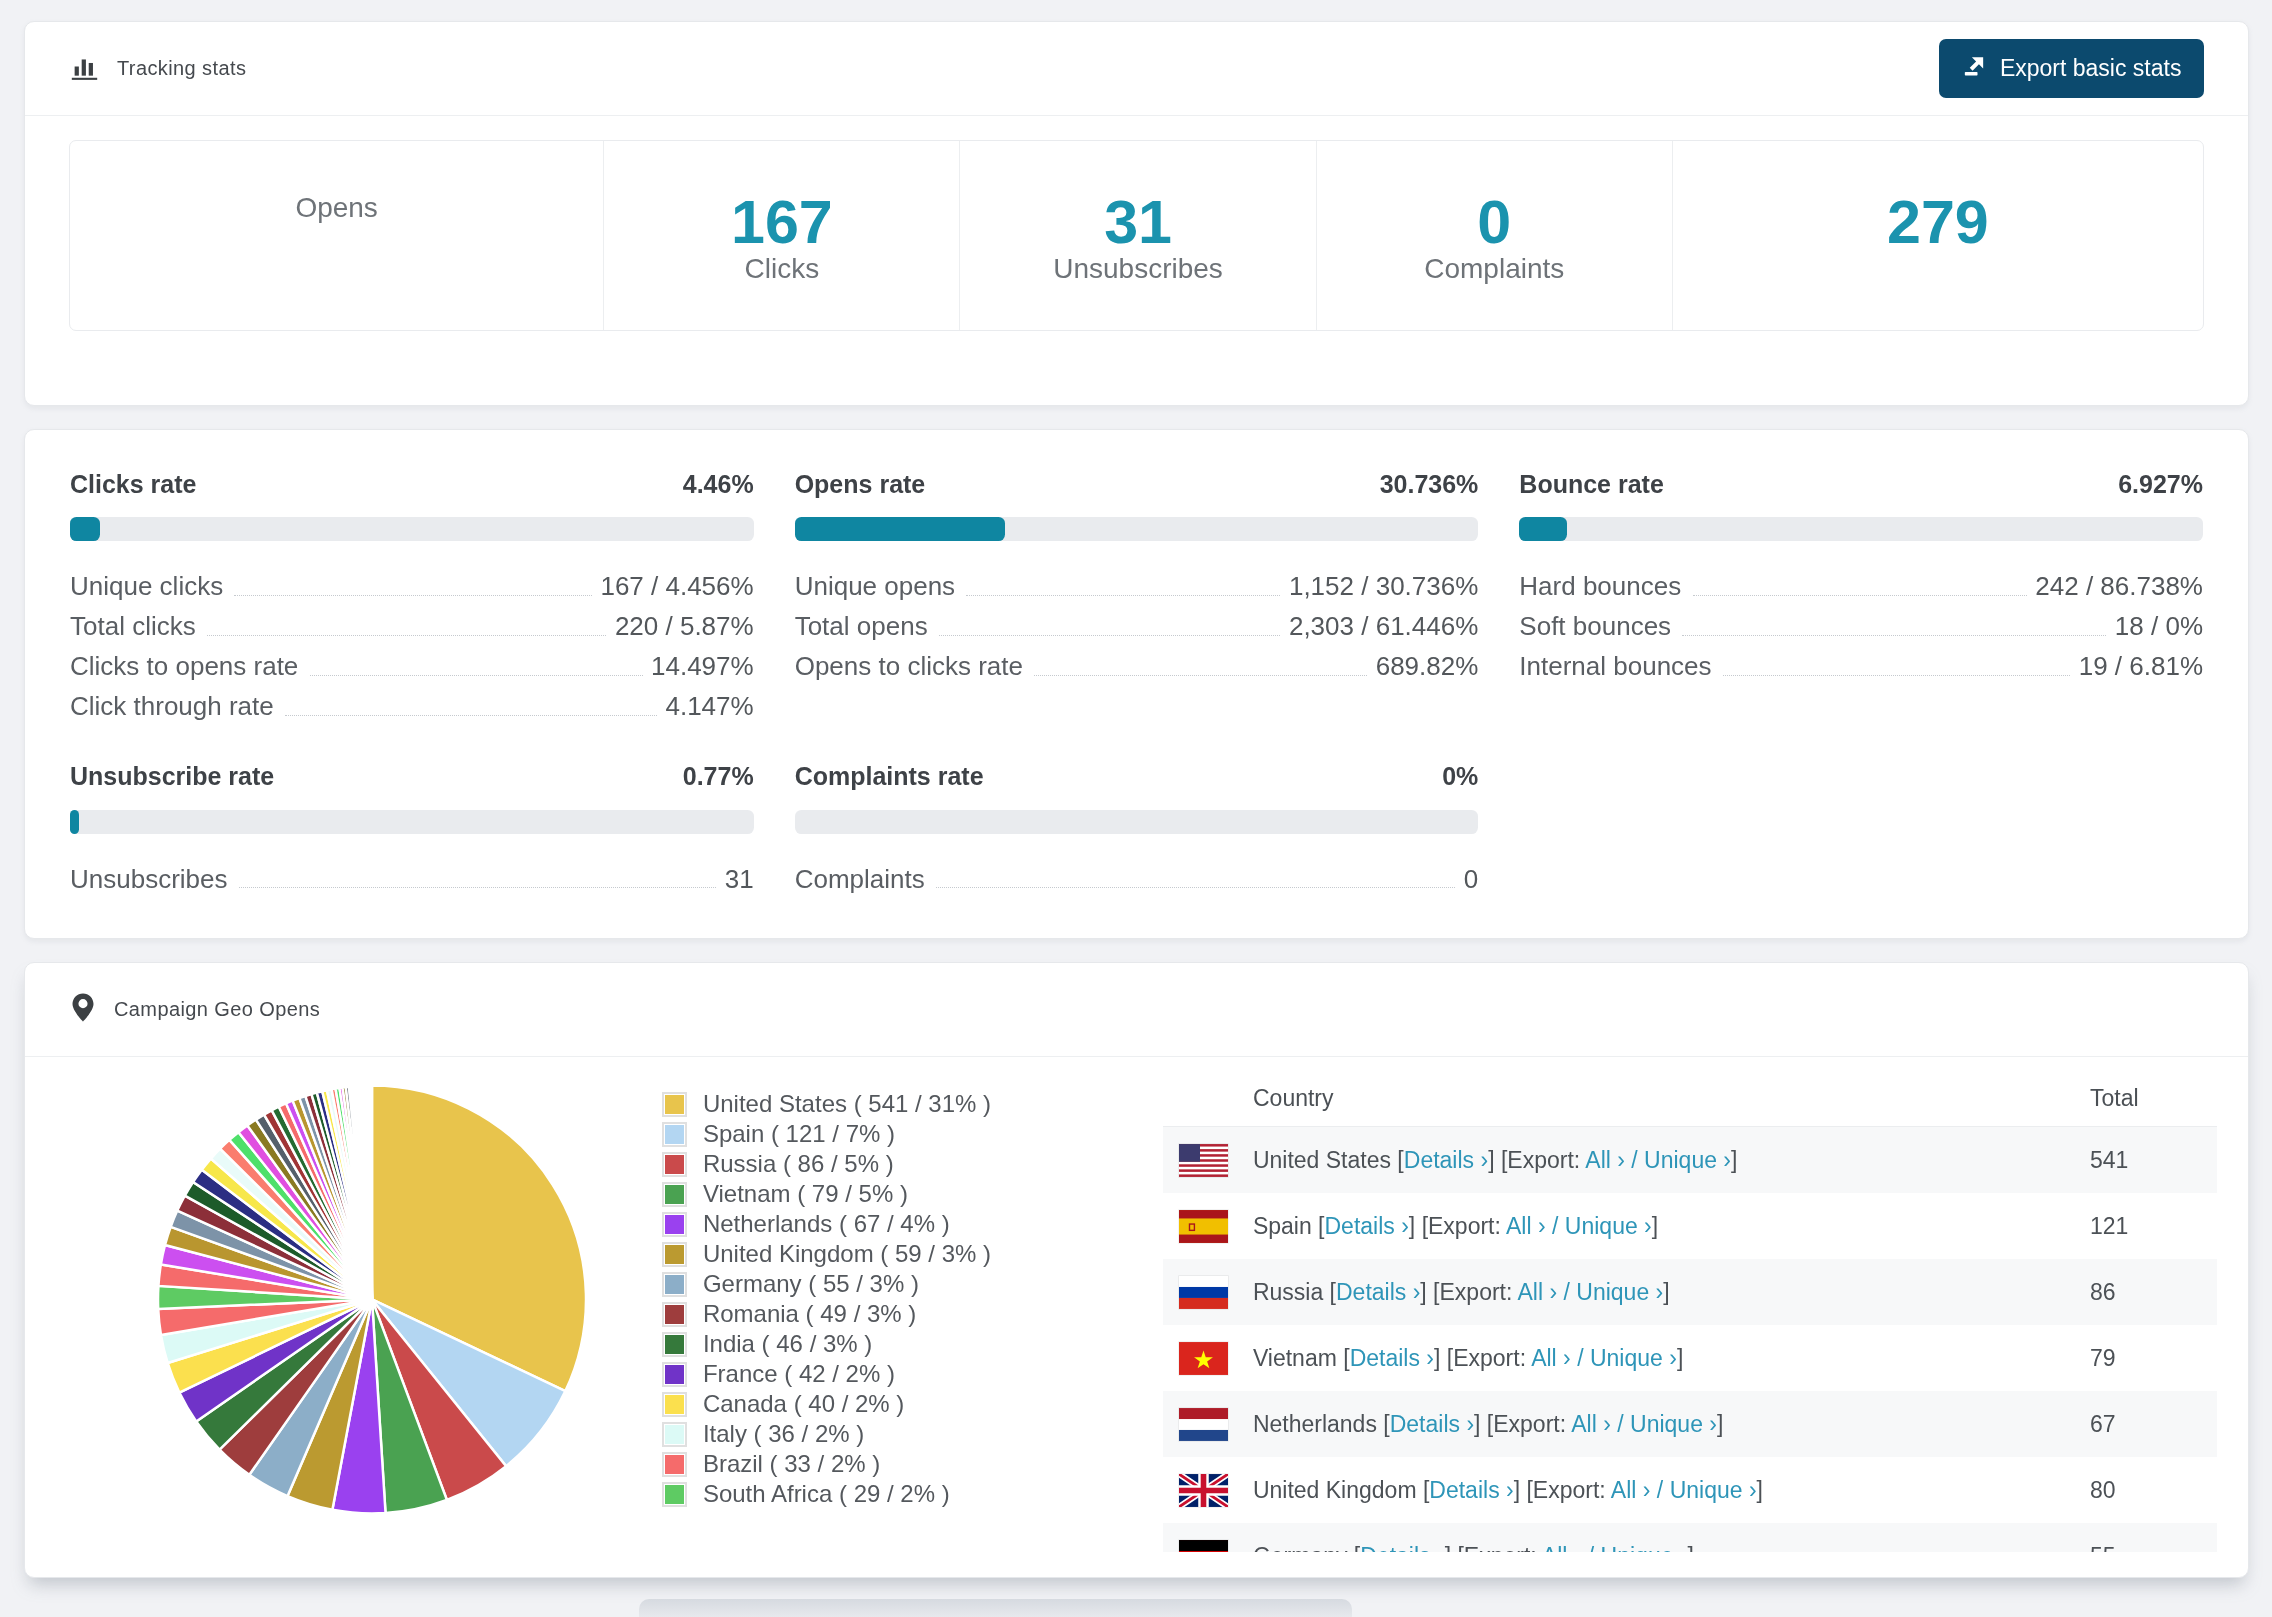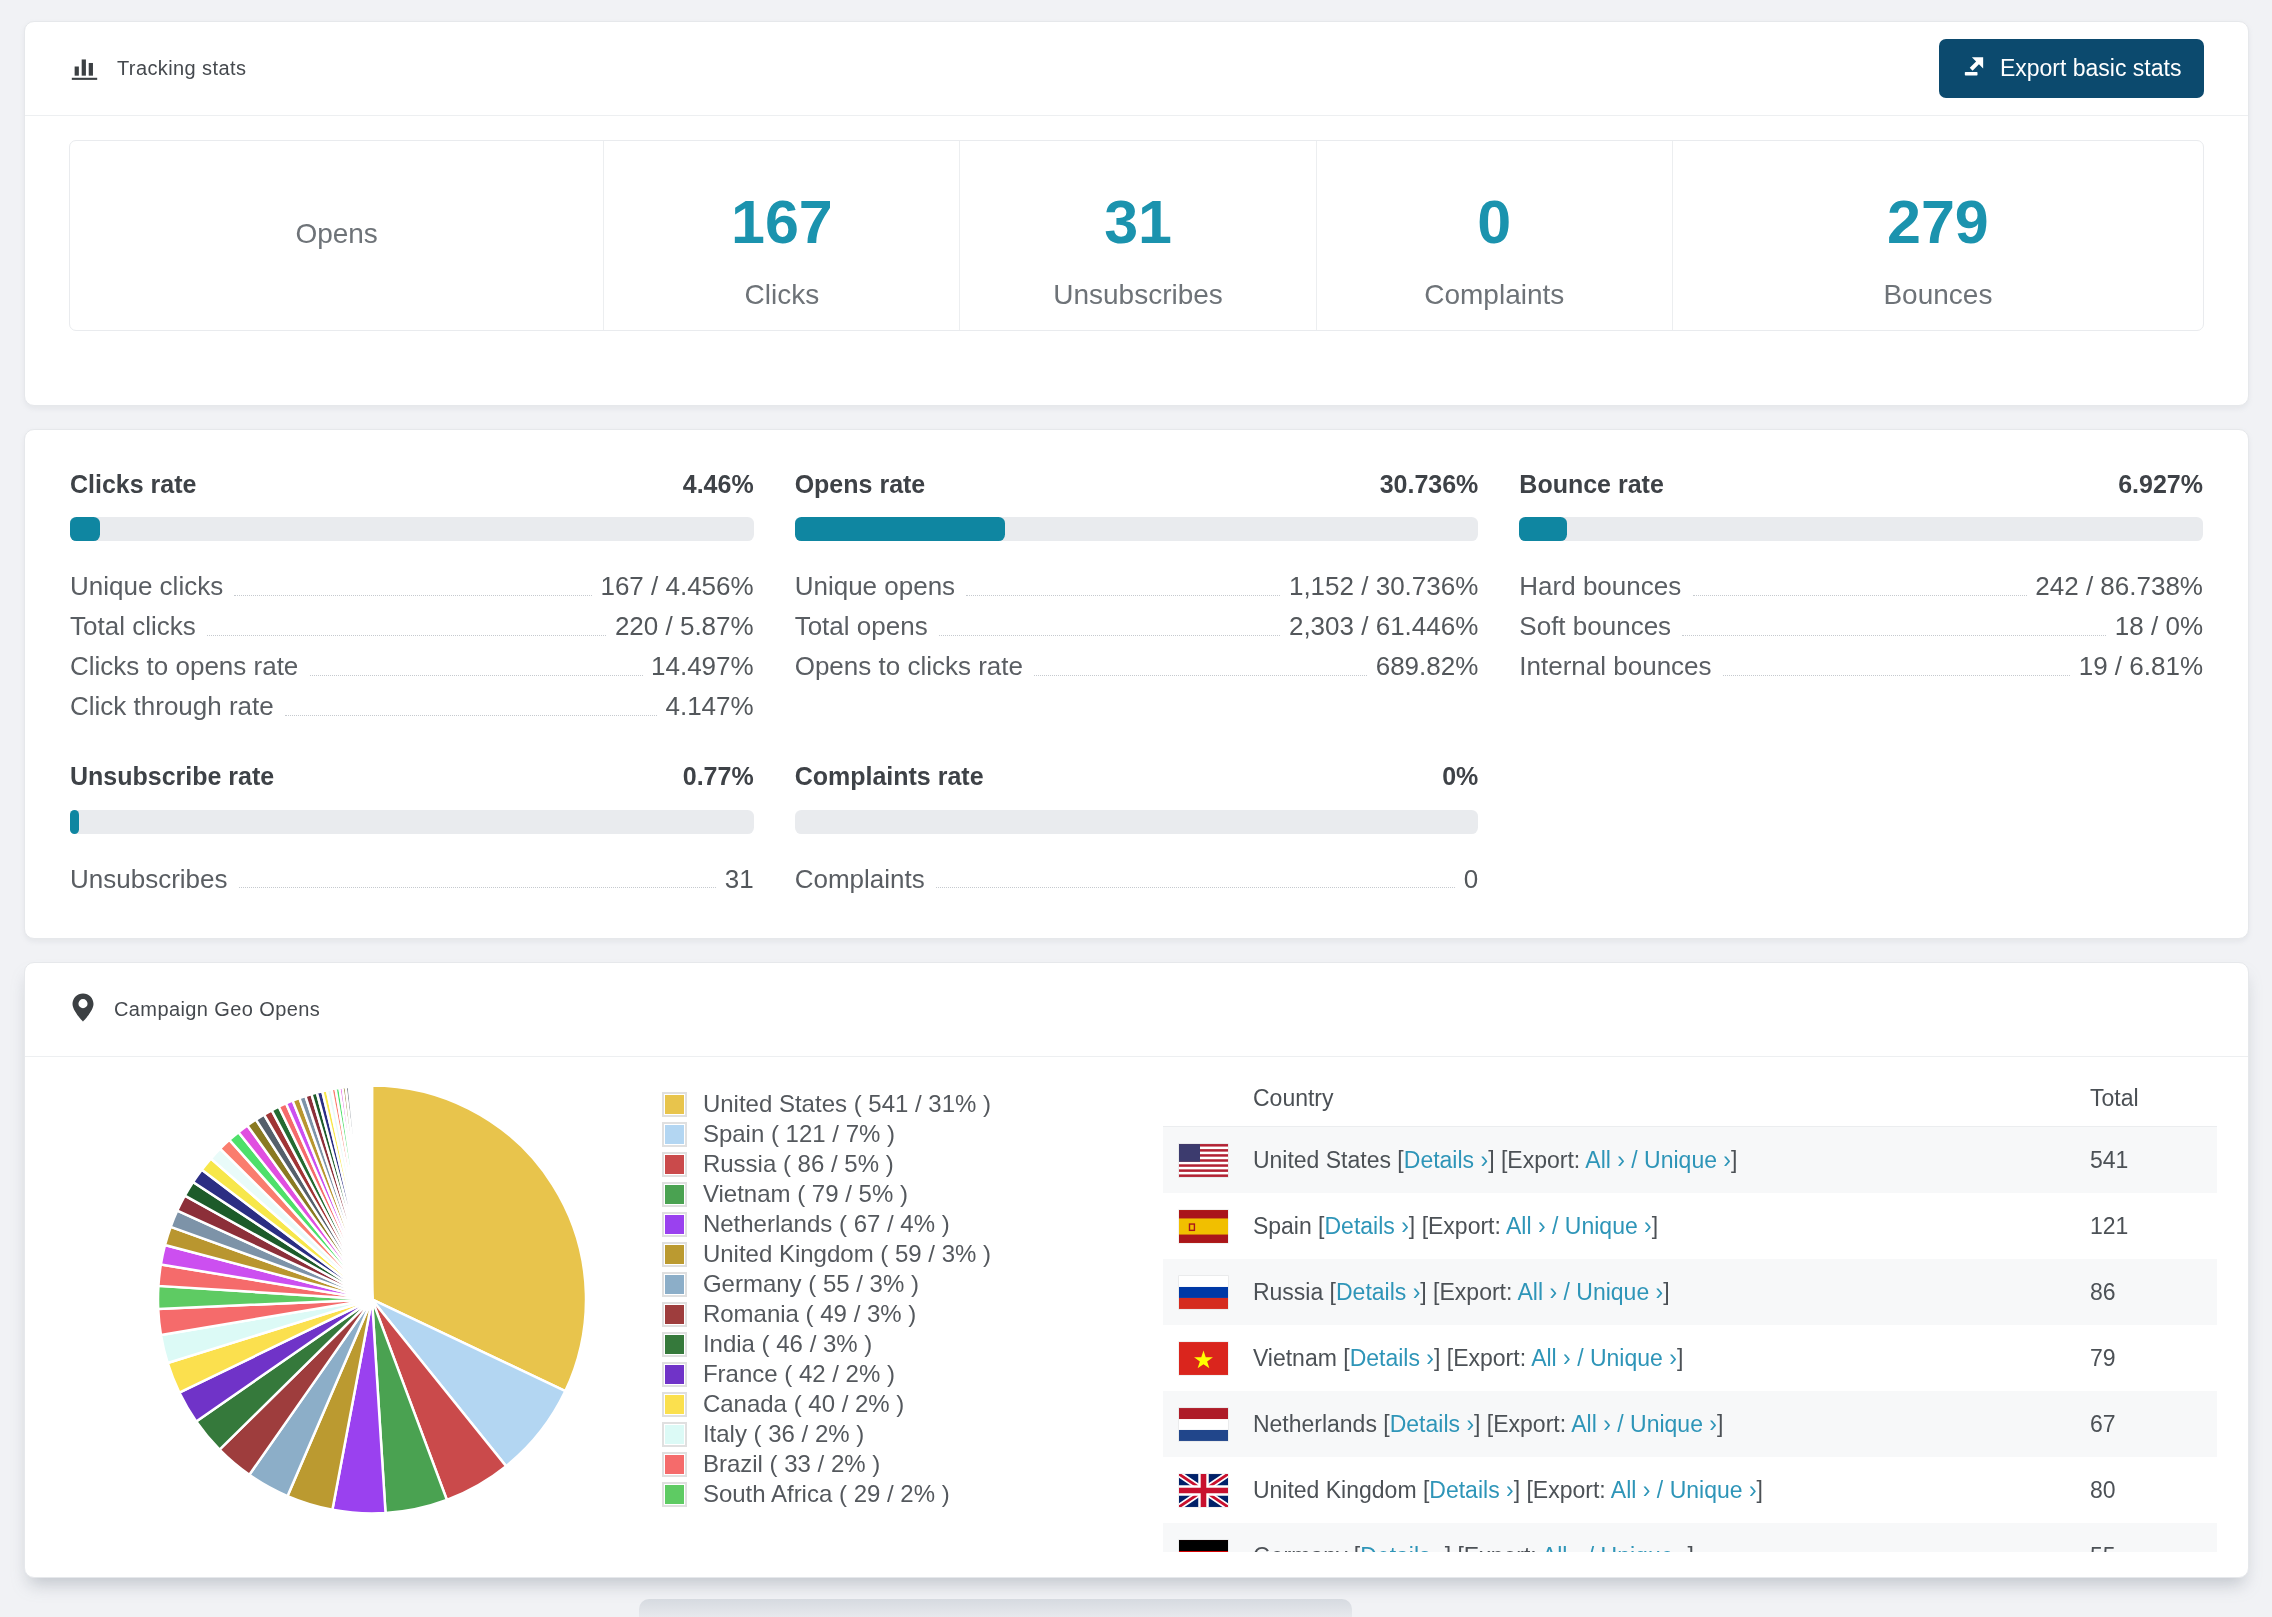--- a/index.html
+++ b/index.html
@@ -16,21 +16,21 @@
   .card-title { display:flex; align-items:center; gap:17px; font-size:20px;
     font-weight:500; color:#45494e; letter-spacing:0.4px; }
   .btn-export { margin-left:auto; display:flex; align-items:center; gap:12.7px;
     background:#0c4a6e; color:#fff; font-size:23px; font-weight:400;
     border:none; border-radius:7px; padding:14px 22.6px; cursor:pointer; }
   .summary-strip { display:flex; margin:24px 44px 0 44px; border:1.4px solid #e9ebee;
     border-radius:7px; height:191px; }
   .summary-cell { text-align:center; padding-top:51px; }
   .summary-cell + .summary-cell { border-left:1.4px solid #eceef0; }
   .summary-num { font-size:61px; font-weight:700; color:#1b93ae; line-height:1; }
-  .summary-label { margin-top:26px; font-size:28px; color:#6e7378; }
+  .summary-label { margin-top:0; font-size:28px; color:#6e7378; }
   #card-tracking { height:385px; }
 
   
   #card-rates { margin-top:23px; padding:40px 45px 41px 45px; height:510px; }
   .rates-grid { display:grid; grid-template-columns:repeat(3,1fr);
     column-gap:41px; row-gap:40px; }
   .rate-head { display:flex; justify-content:space-between; align-items:baseline;
     font-size:25px; font-weight:700; color:#3e4247; }
   .bar { margin-top:18.4px; height:24px; background:#e9ebee; border-radius:6.4px; }
   .bar-fill { height:100%; background:#0f86a1; border-radius:6.4px; }
@@ -111,21 +111,20 @@
         <div class="summary-cell" style="width: 16.7%;">
           <div class="summary-num">31</div>
           <div class="summary-label">Unsubscribes</div>
         </div>
         <div class="summary-cell" style="width: 16.7%;">
           <div class="summary-num">0</div>
           <div class="summary-label">Complaints</div>
         </div>
         <div class="summary-cell" style="width: 24.9%;">
           <div class="summary-num">279</div>
-          <div class="summary-label">Bounces</div>
         </div>
       </div>
   </div>
 
   <div class="card" id="card-rates">
     <div class="rates-grid" id="rates-grid">
         <div>
           <div class="rate-head">
             <span>Clicks rate</span>
             <span>4.46%</span>

